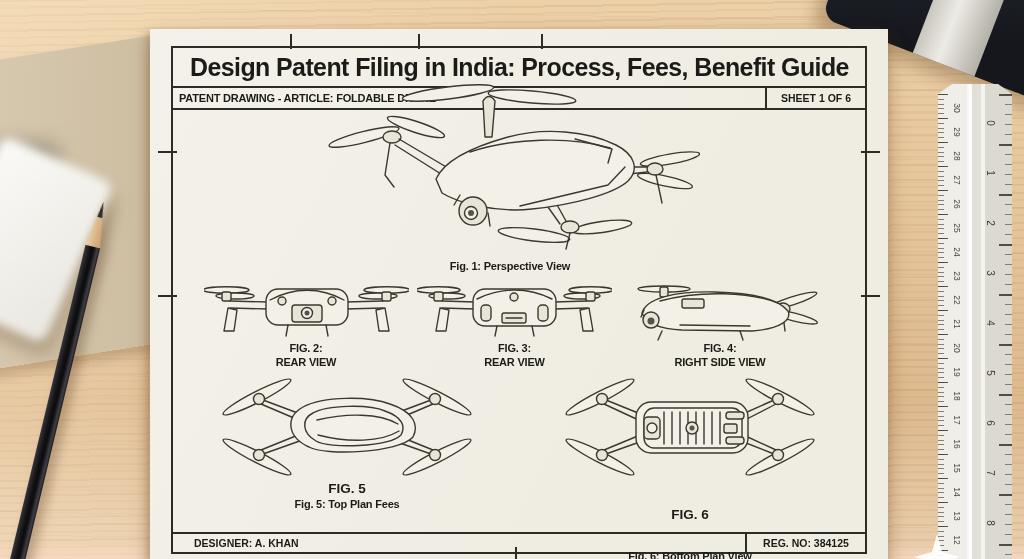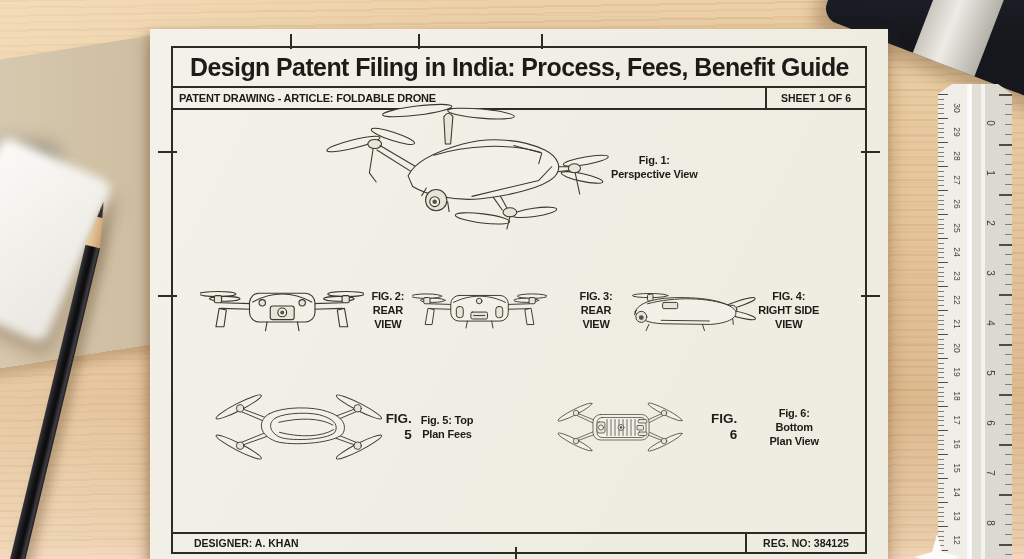--- a/index.html
+++ b/index.html
@@ -88,28 +88,28 @@
   .sub-left{ flex:1; display:flex; align-items:center; padding-left:6px;
     font-size:11px; font-weight:bold; letter-spacing:-.2px; }
   .sub-right{ width:100px; border-left:2px solid #2c2b26; display:flex;
     align-items:center; justify-content:center; font-size:10.5px; font-weight:bold;text-align:right; }
   .main-area{ flex:1; position:relative; }
   .footer-row{ height:20px; border-top:2px solid #2c2b26; display:flex; font-size:10.5px; font-weight:bold; }
   .footer-left{ flex:1; display:flex; align-items:center; padding-left:21px; }
   .footer-right{ width:120px; border-left:2px solid #2c2b26; display:flex;
     align-items:center; justify-content:center; }
 
-  .figure{ position:absolute; display:flex; align-items:center; z-index:4; }
+  .figure{ position:absolute; display:flex; flex-direction:column; align-items:center; z-index:4; }
   .figure svg{ display:block; }
   .cap{ font-size:11px; font-weight:bold; text-align:center; line-height:1.3; letter-spacing:-.2px; }
   .cap-big{ font-size:13.5px; font-weight:bold; text-align:right; line-height:1.2; }
 
   .fig1{ left:170px; top:46px; width:380px; }
   .fig2{ left:50px;  top:250px; width:212px; }
-  .fig3{ left:262px; top:250px; width:205px;gap:28px; }
+  .fig3{ left:262px; top:250px; width:205px; }
   .fig4{ left:470px; top:250px; width:200px; }
   .fig5{ left:62px;  top:344px; width:270px; }
   .fig6{ left:405px; top:344px; width:270px;gap:26px; }
   .fig1 .cap{ margin-top:2px; }
 
   .regmark{ position:absolute; background:#2c2b26; }
   .rm-v{ width:1.5px; height:15px; }
   .rm-h{ height:1.5px; width:19px; }
 
   .lineart{ stroke:#3a382f; fill:none; stroke-width:1.4; stroke-linecap:round; stroke-linejoin:round; }

